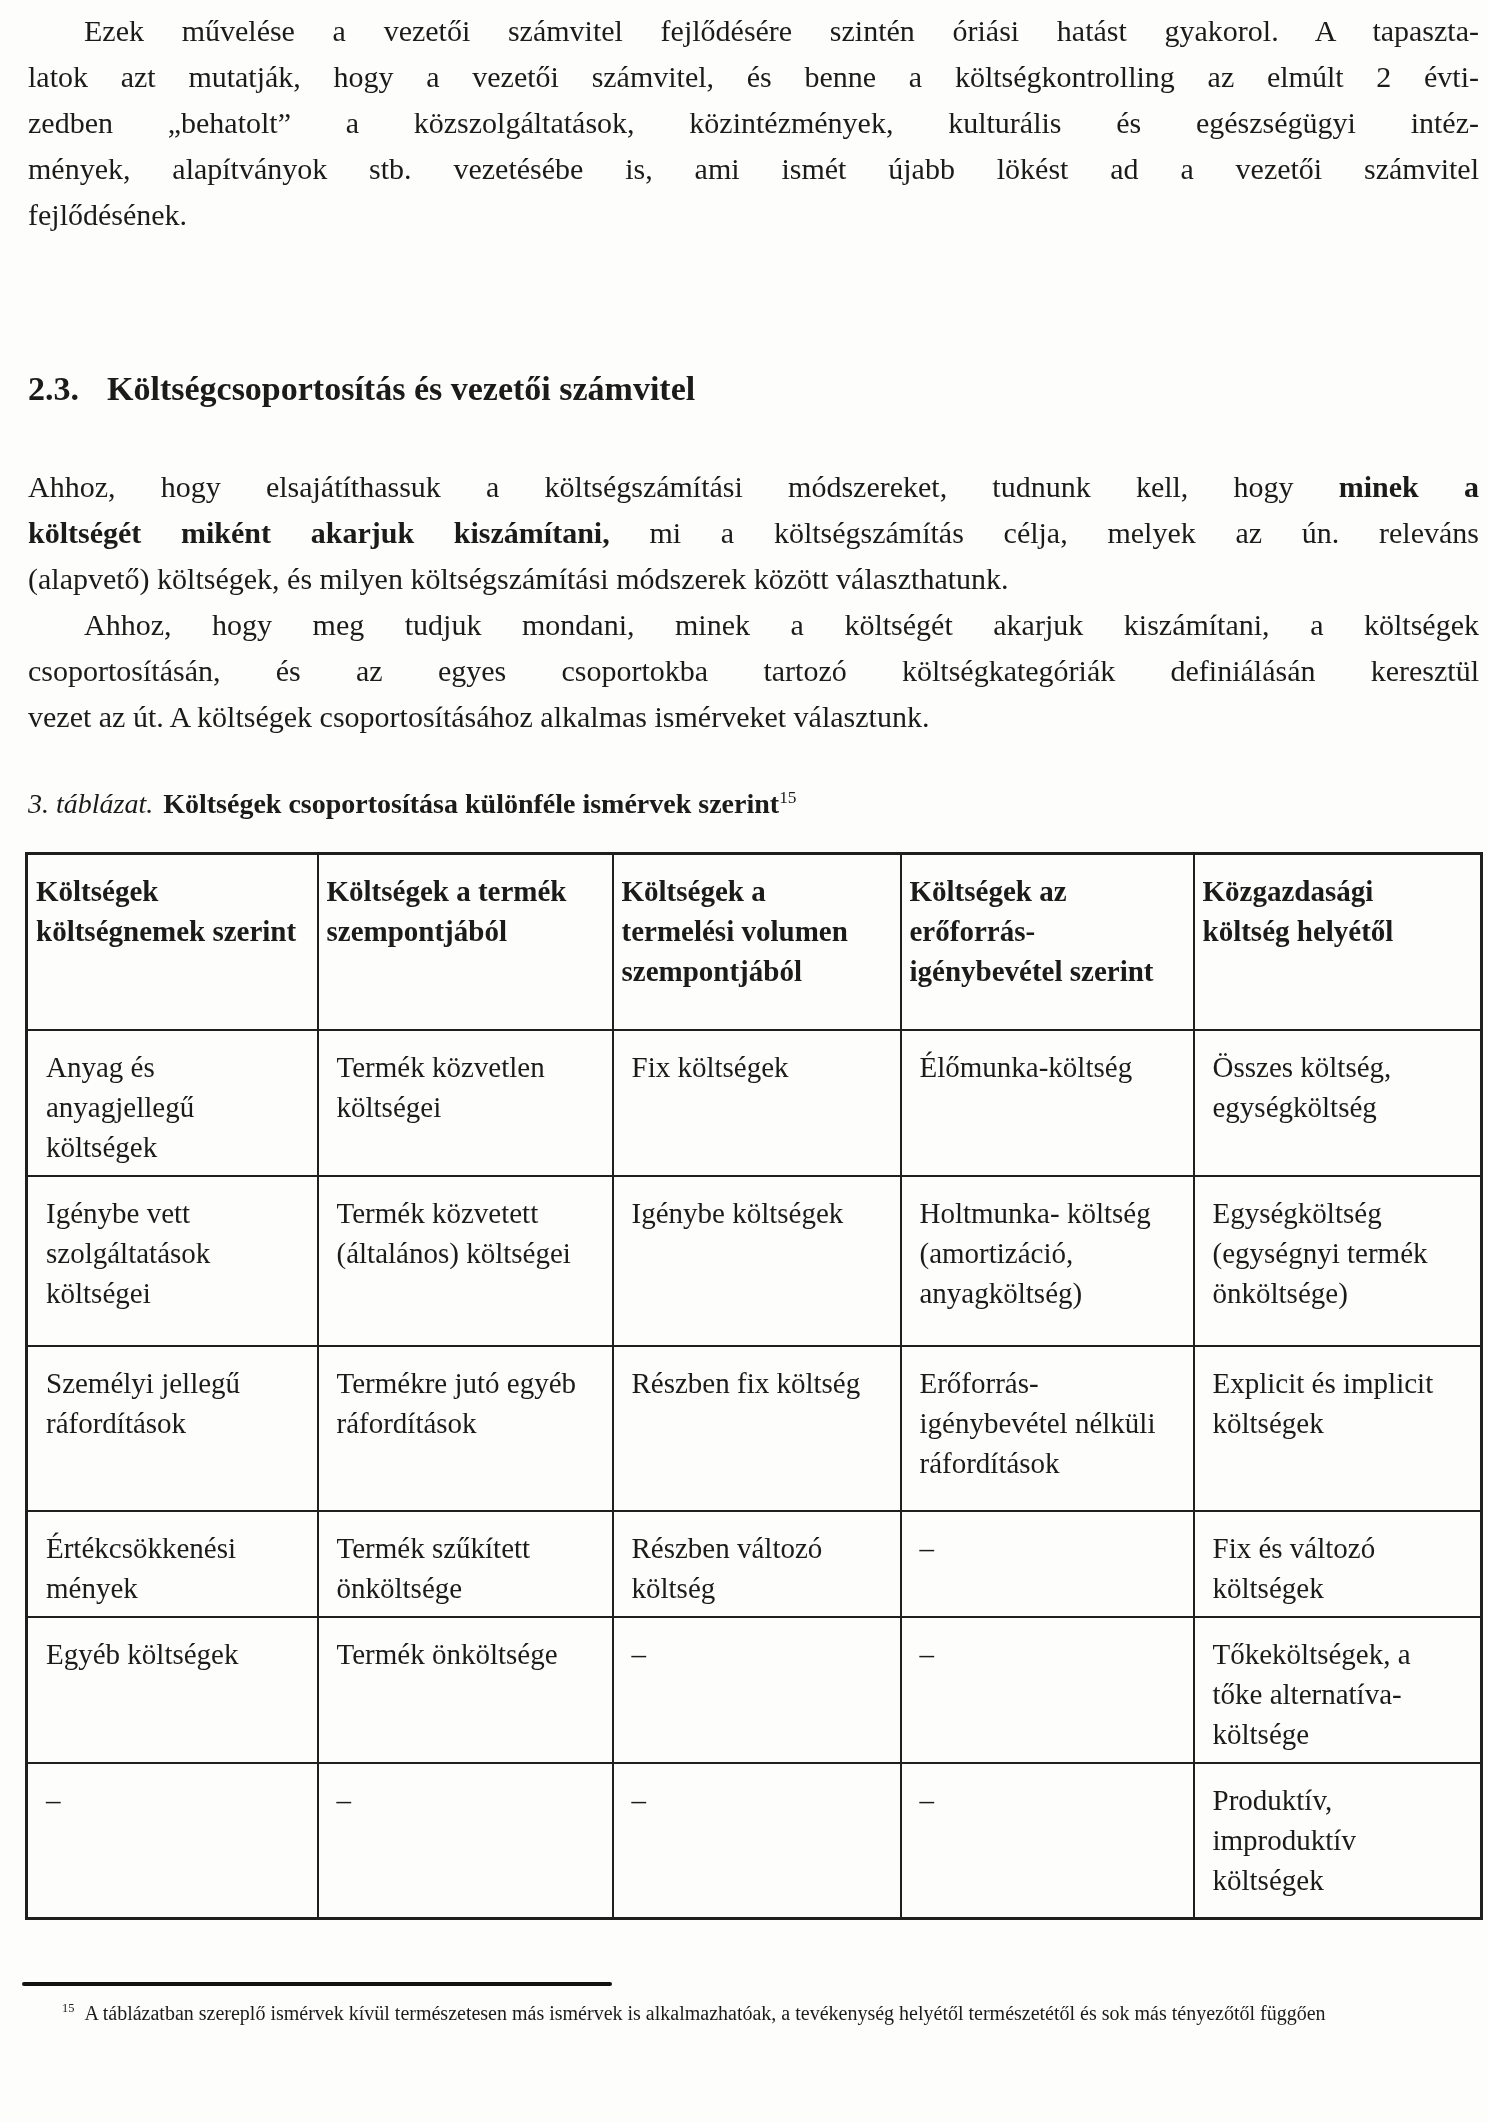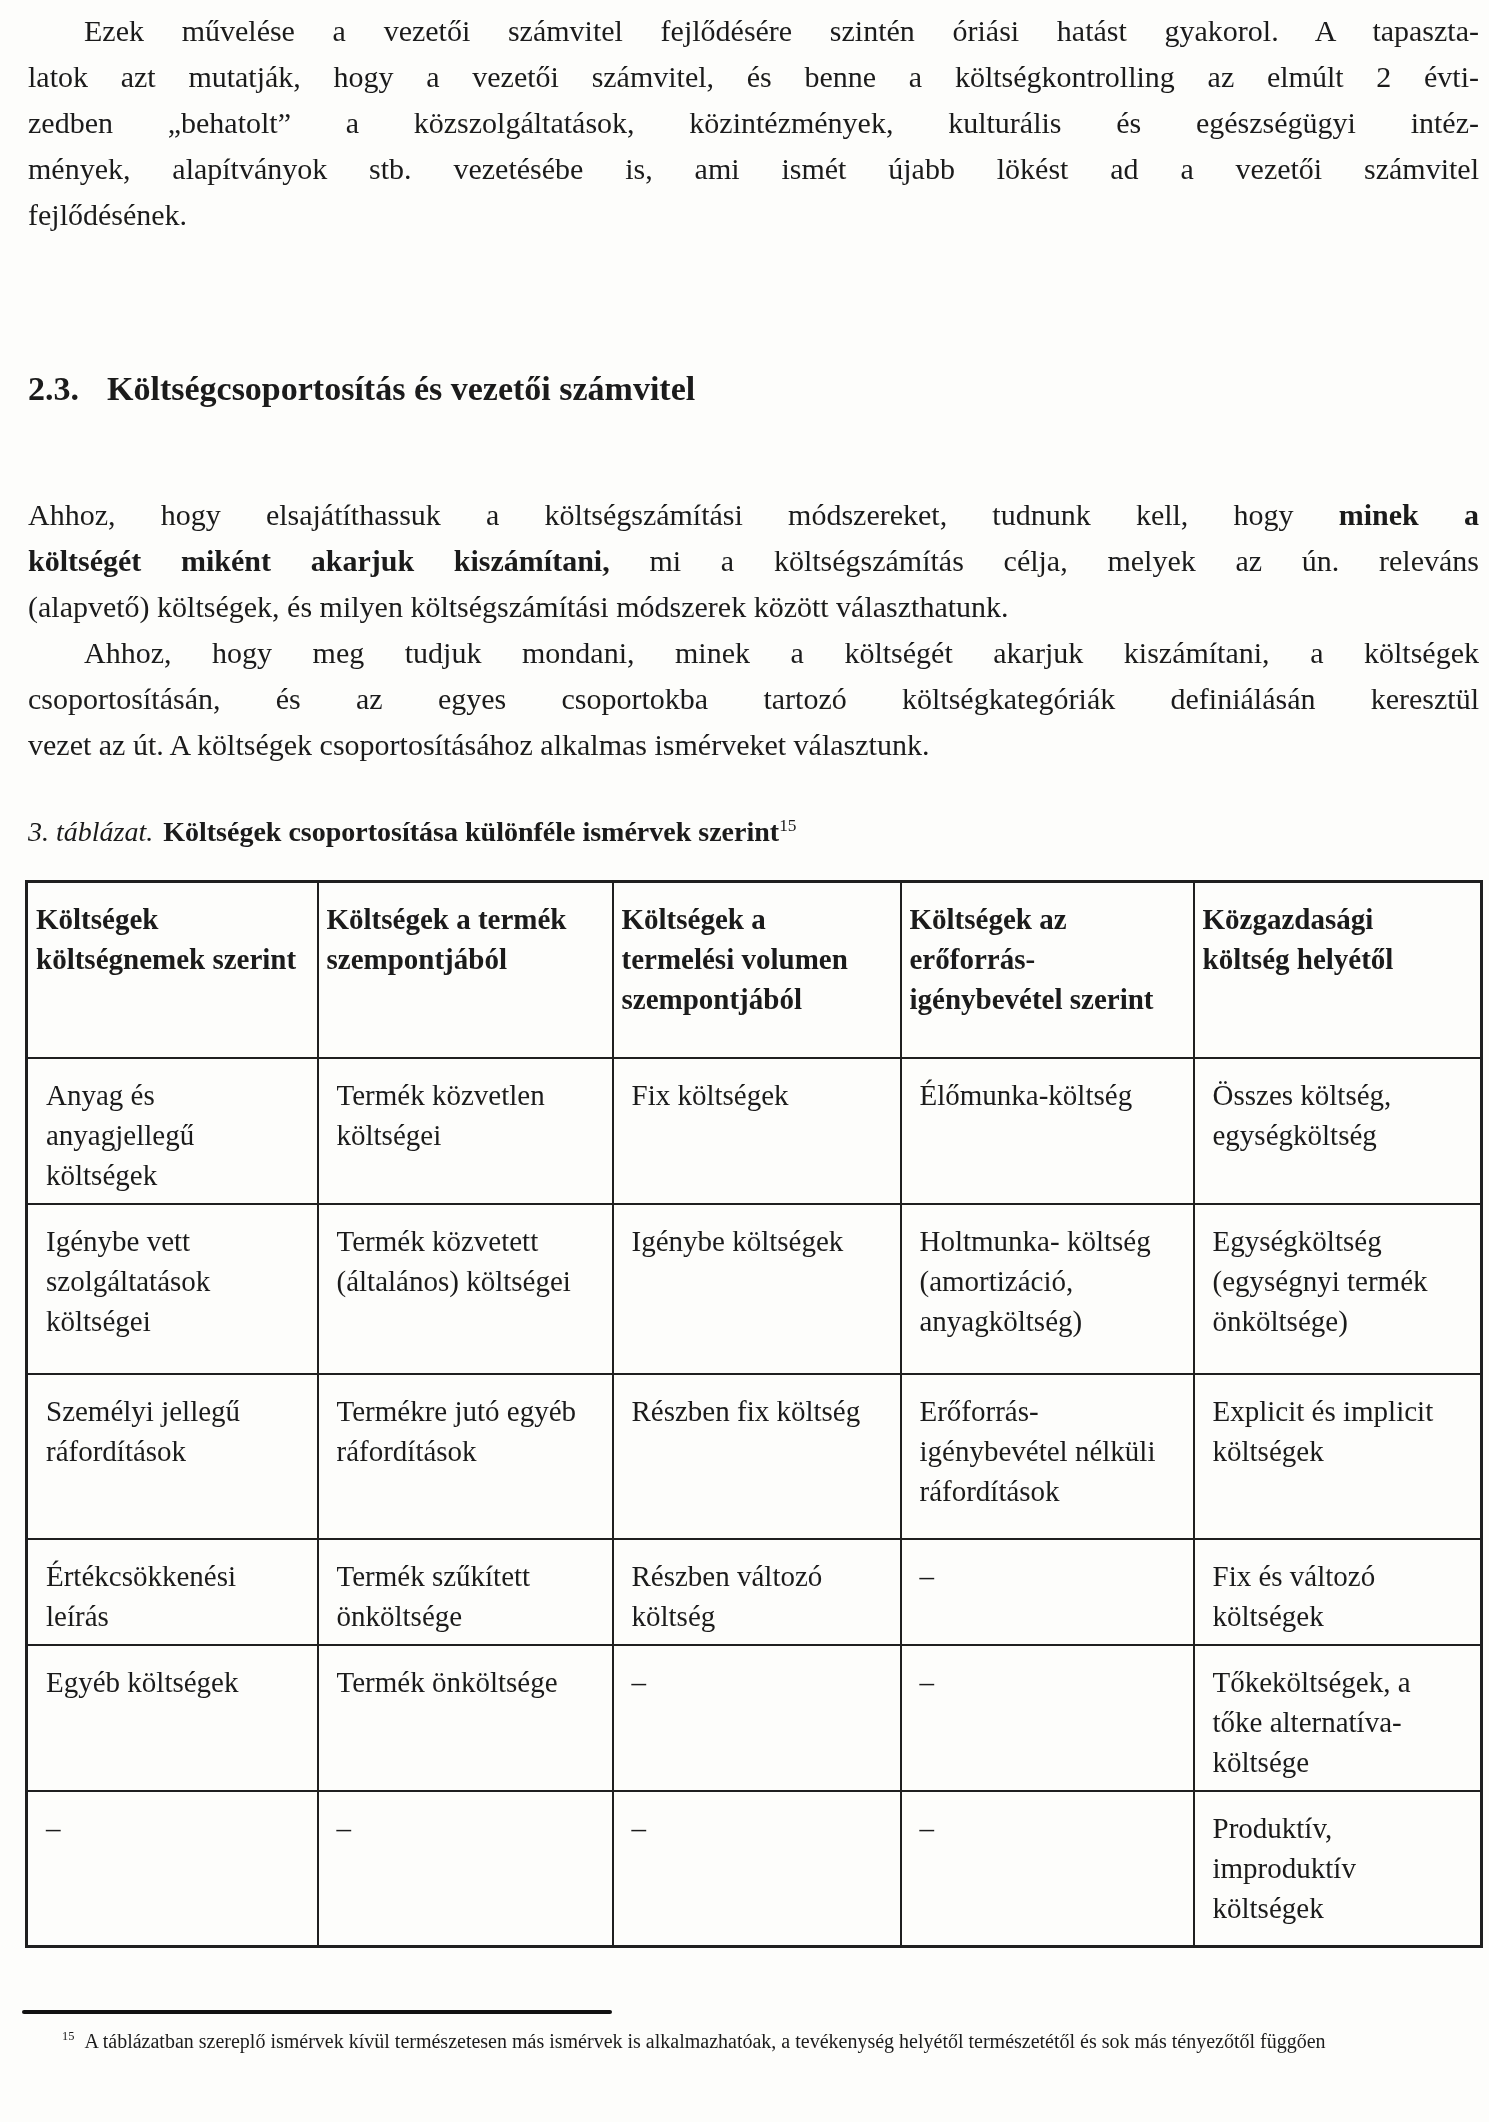--- a/index.html
+++ b/index.html
@@ -17,21 +17,21 @@
   .para{font-size:30px;line-height:46px;}
   .jline{text-align:justify;text-align-last:justify;}
   .lline{text-align:left;}
   .indent{text-indent:56px;}
   b,.bold{font-weight:bold;}
   .heading{
     margin:128px 10px 0 28px;
     font-size:34px;font-weight:bold;line-height:46px;
   }
   .heading .hnum{margin-right:28px;}
-  .p2{margin-top:80px;}
+  .p2{margin-top:52px;}
   .caption{
     margin:46px 10px 0 28px;
     font-size:28px;line-height:36px;
   }
   .caption .cap-label{font-style:italic;margin-right:10px;}
   .caption .cap-title{font-weight:bold;}
   sup{font-size:0.62em;vertical-align:super;line-height:0;}
   table.costs{
     border-collapse:collapse;
     margin:30px 9px 0 25px;
@@ -134,21 +134,21 @@
         <td>Egységköltség (egységnyi termék önköltsége)</td>
       </tr>
       <tr class="r3">
         <td>Személyi jellegű ráfordítások</td>
         <td>Termékre jutó egyéb ráfordítások</td>
         <td>Részben fix költség</td>
         <td>Erőforrás- igénybevétel nélküli ráfordítások</td>
         <td>Explicit és implicit költségek</td>
       </tr>
       <tr class="r4">
-        <td>Értékcsökkenési leírás</td>
+        <td>Értékcsökkenési mények</td>
         <td>Termék szűkített önköltsége</td>
         <td>Részben változó költség</td>
         <td>–</td>
         <td>Fix és változó költségek</td>
       </tr>
       <tr class="r5">
         <td>Egyéb költségek</td>
         <td>Termék önköltsége</td>
         <td>–</td>
         <td>–</td>

